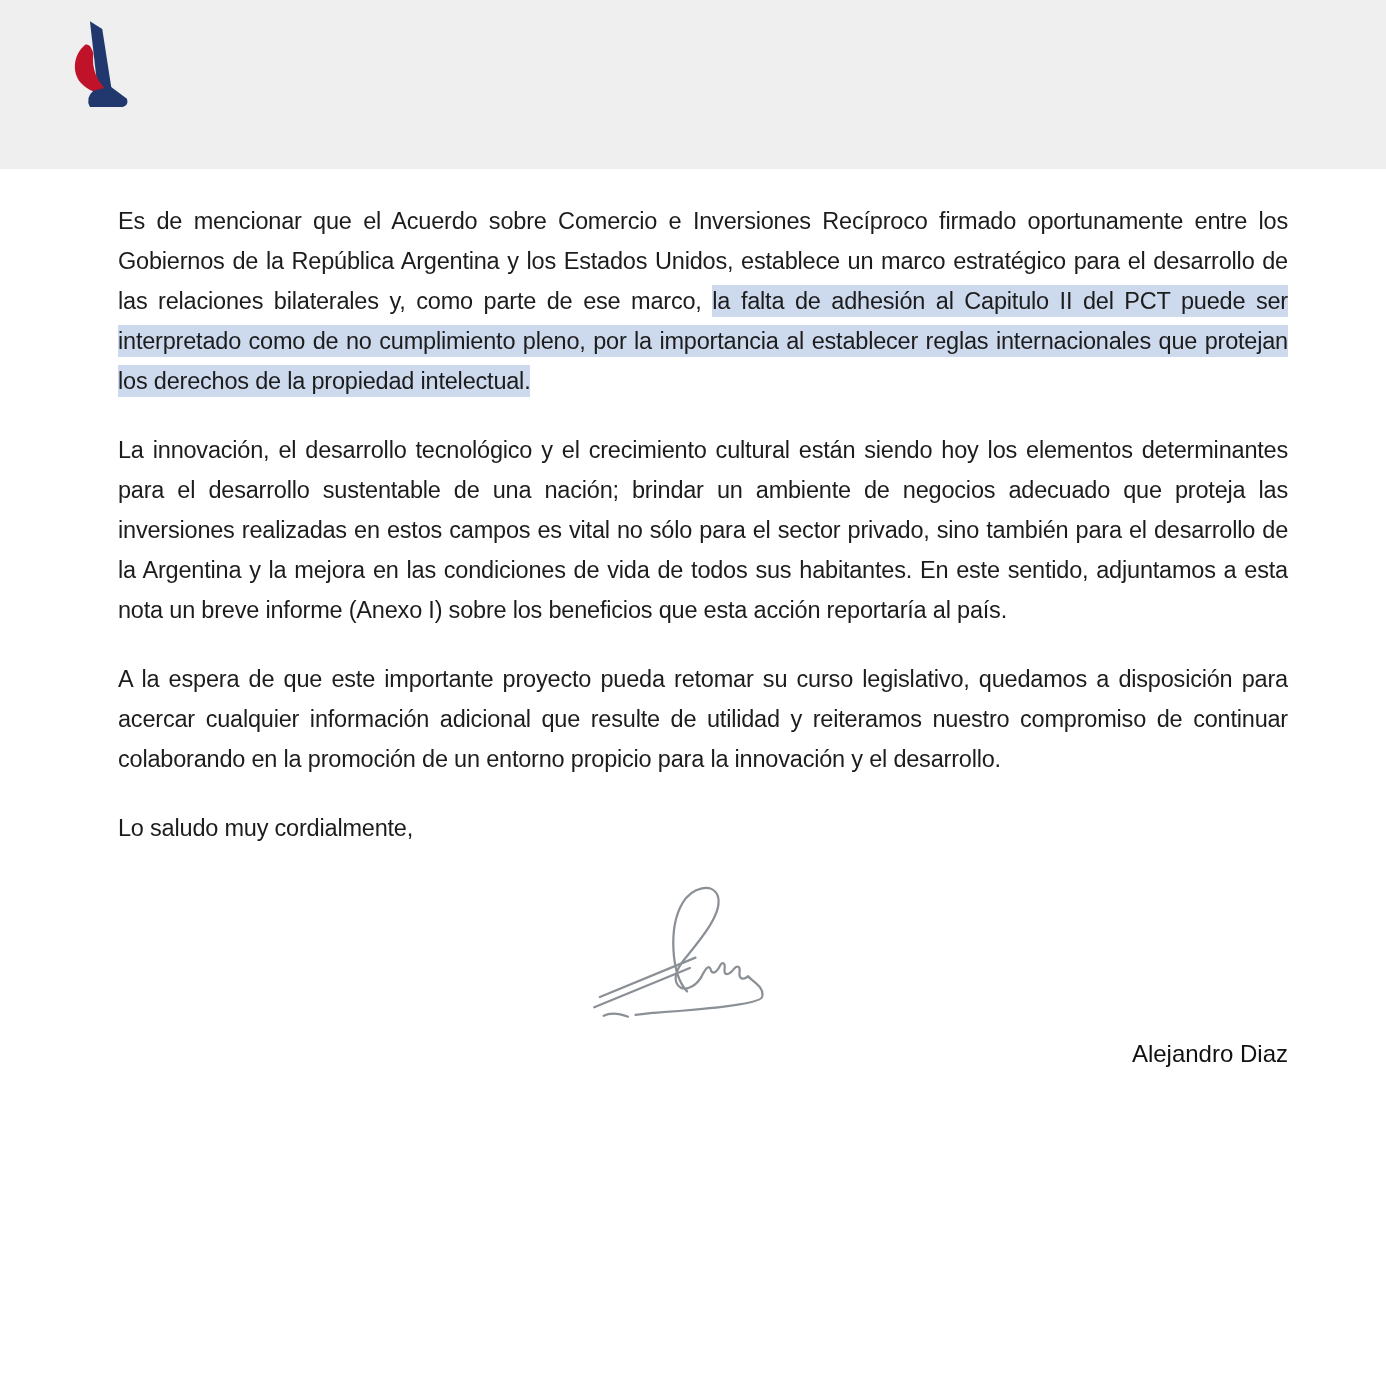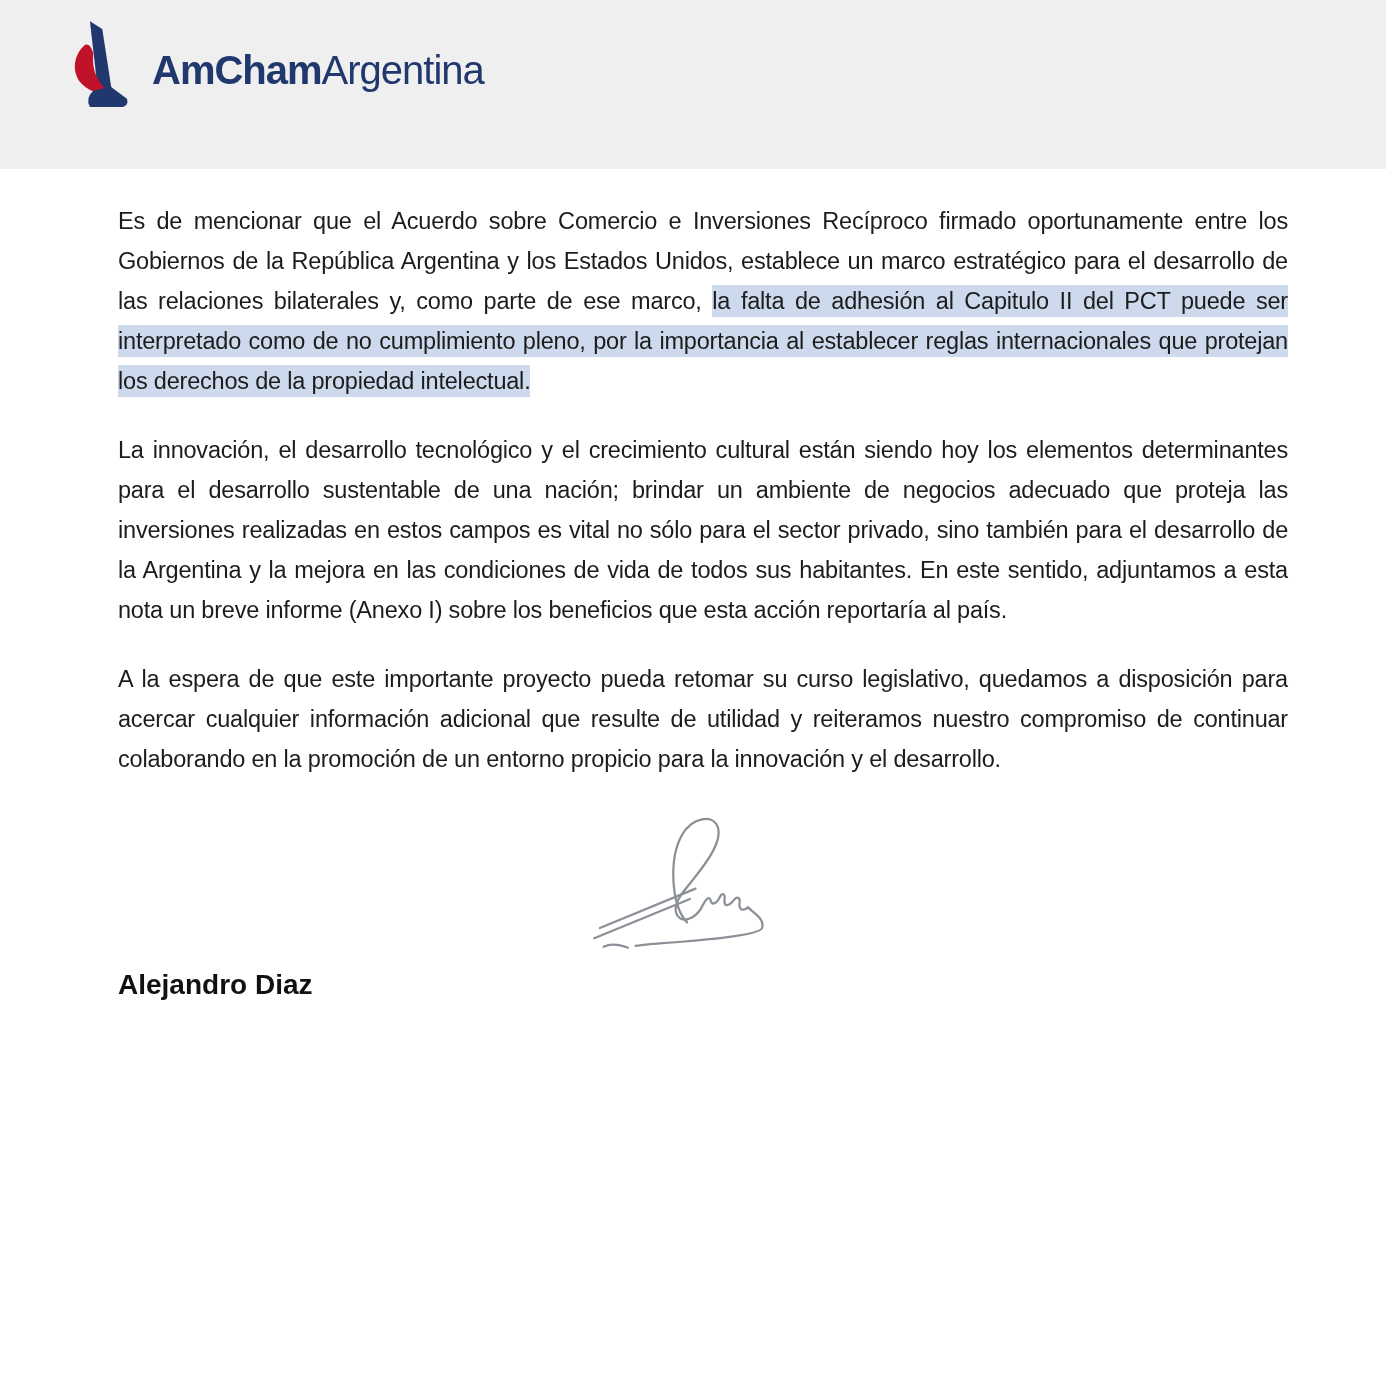--- a/index.html
+++ b/index.html
@@ -59,56 +59,54 @@
 
   
   .signature-wrap {
     margin-top: 6px;
     display: flex;
     justify-content: center;
   }
   .signature-wrap svg { width: 260px; height: 150px; }
   .sig-block {
     margin-top: 8px;
-    text-align: left;
-    font-weight: 700;
-    font-size: 28px;
+    text-align: right;
+    font-weight: 400;
+    font-size: 24px;
     line-height: 37px;
     color: #111111;
   }
 </style>
 </head>
 <body>
 
 <div class="page">
 
   <div class="header-band">
     <div class="brand">
       <svg class="brand-icon" viewBox="0 0 100 140" xmlns="http://www.w3.org/2000/svg" aria-hidden="true">
 
         <path d="M28,2 L46,13 L61,110 L40,106 Z" fill="#21386e"></path>
 
         <path d="M21,36 C4,50 1,76 15,92 C26,104 44,110 55,105 C39,91 30,72 33,49 C31,41 27,34 21,36 Z" fill="#c01329"></path>
 
         <path d="M33,103 L58,97 L82,115 Q85,124 76,127 L28,127 Q21,113 33,103 Z" fill="#21386e"></path>
       </svg>
-      <div class="brand-text">
-        <span class="bold">AmCham</span><span class="regular">Argentina</span>
-      </div>
     </div>
   </div>
 
   <div class="letter">
 
     <p><span>Es de mencionar que el Acuerdo sobre Comercio e Inversiones Recíproco firmado oportunamente entre los Gobiernos de la República Argentina y los Estados Unidos, establece un marco estratégico para el desarrollo de las relaciones bilaterales y, como parte de ese marco, </span><span class="hl">la falta de adhesión al Capitulo II del PCT puede ser interpretado como de no cumplimiento pleno, por la importancia al establecer reglas internacionales que protejan los derechos de la propiedad intelectual.</span></p>
 
     <p>La innovación, el desarrollo tecnológico y el crecimiento cultural están siendo hoy los elementos determinantes para el desarrollo sustentable de una nación; brindar un ambiente de negocios adecuado que proteja las inversiones realizadas en estos campos es vital no sólo para el sector privado, sino también para el desarrollo de la Argentina y la mejora en las condiciones de vida de todos sus habitantes. En este sentido, adjuntamos a esta nota un breve informe (Anexo I) sobre los beneficios que esta acción reportaría al país.</p>
 
     <p>A la espera de que este importante proyecto pueda retomar su curso legislativo, quedamos a disposición para acercar cualquier información adicional que resulte de utilidad y reiteramos nuestro compromiso de continuar colaborando en la promoción de un entorno propicio para la innovación y el desarrollo.</p>
 
+    <p class="closing">Lo saludo muy cordialmente,</p>
 
     <div class="signature-wrap">
       <svg viewBox="0 0 260 160" xmlns="http://www.w3.org/2000/svg" aria-hidden="true" fill="none" stroke="#8b9096" stroke-width="2.4" stroke-linecap="round" stroke-linejoin="round">
 
         <path d="M113,122 C96,104 93,54 108,28 C118,11 141,5 146,21 C151,39 127,67 110,88 C103,97 98,108 103,115 C109,123 121,118 128,107"></path>
 
         <path d="M128,107 C132,99 136,93 138,98 C139,104 144,103 148,95 C150,90 154,91 153,98 C152,105 157,106 163,98 C166,94 170,95 169,101 C168,108 172,111 178,106"></path>
 
         <path d="M178,106 C184,112 196,118 193,128 C190,137 118,142 76,145 L58,147"></path>
 

